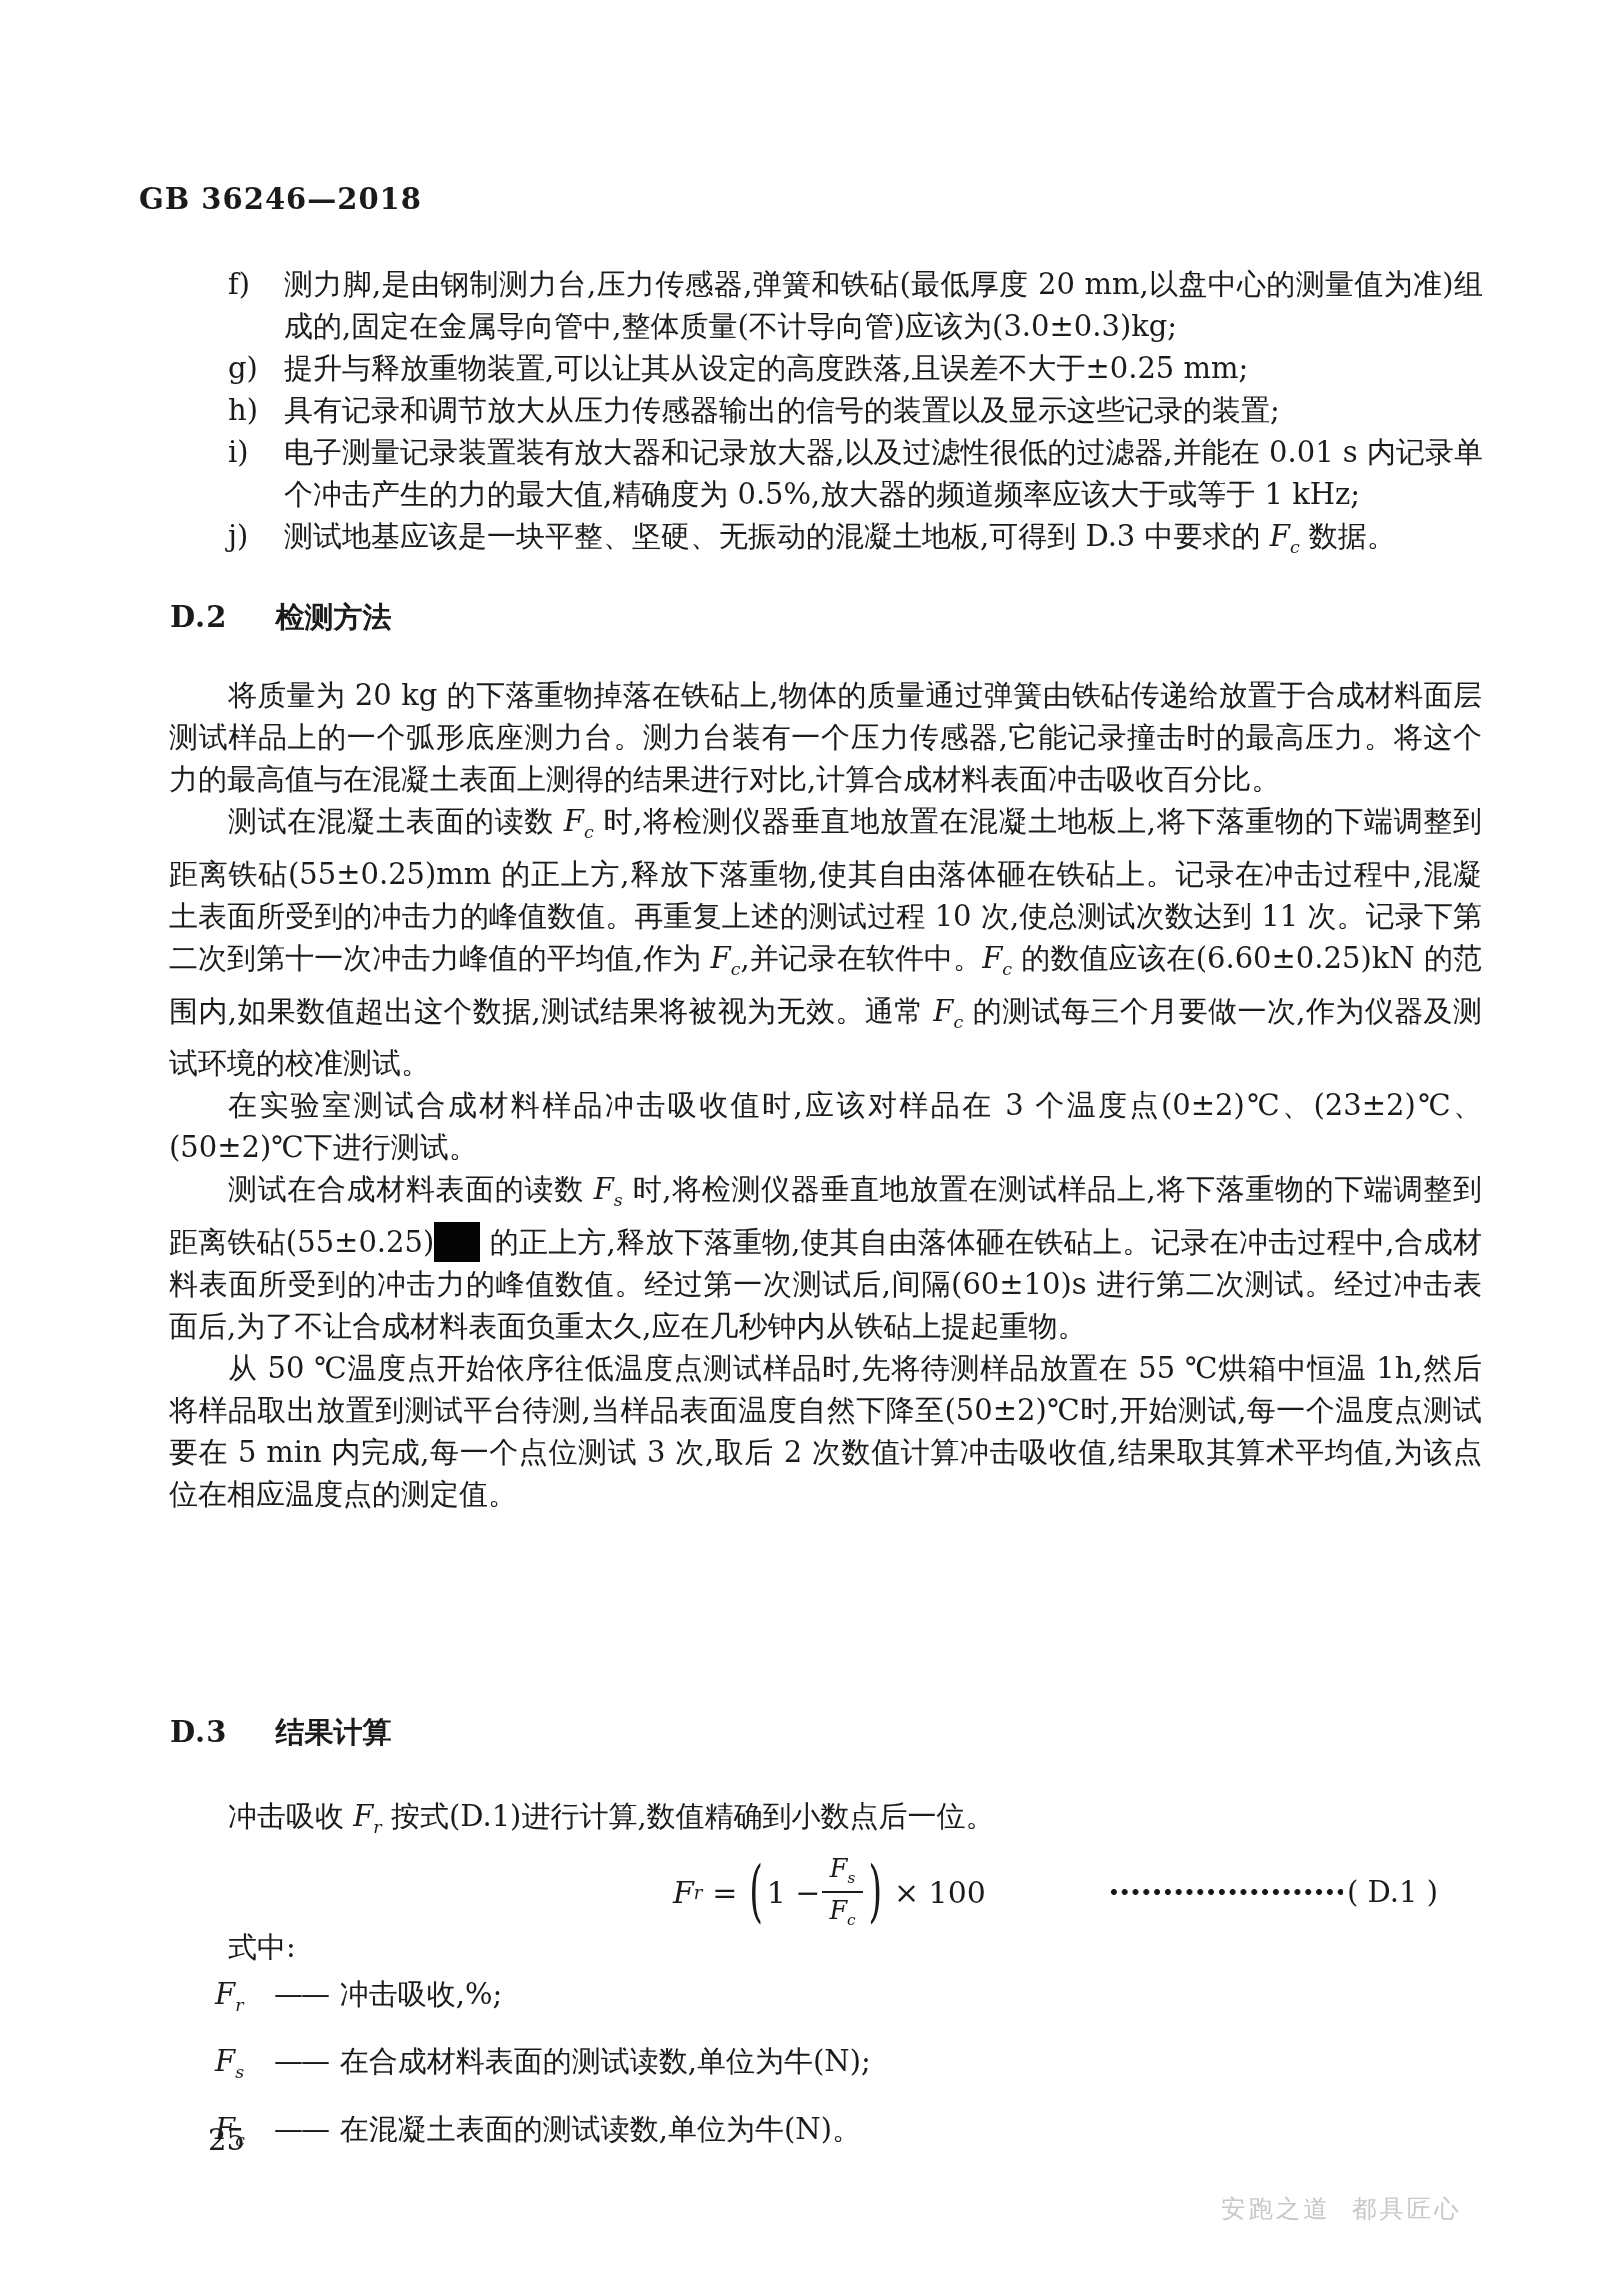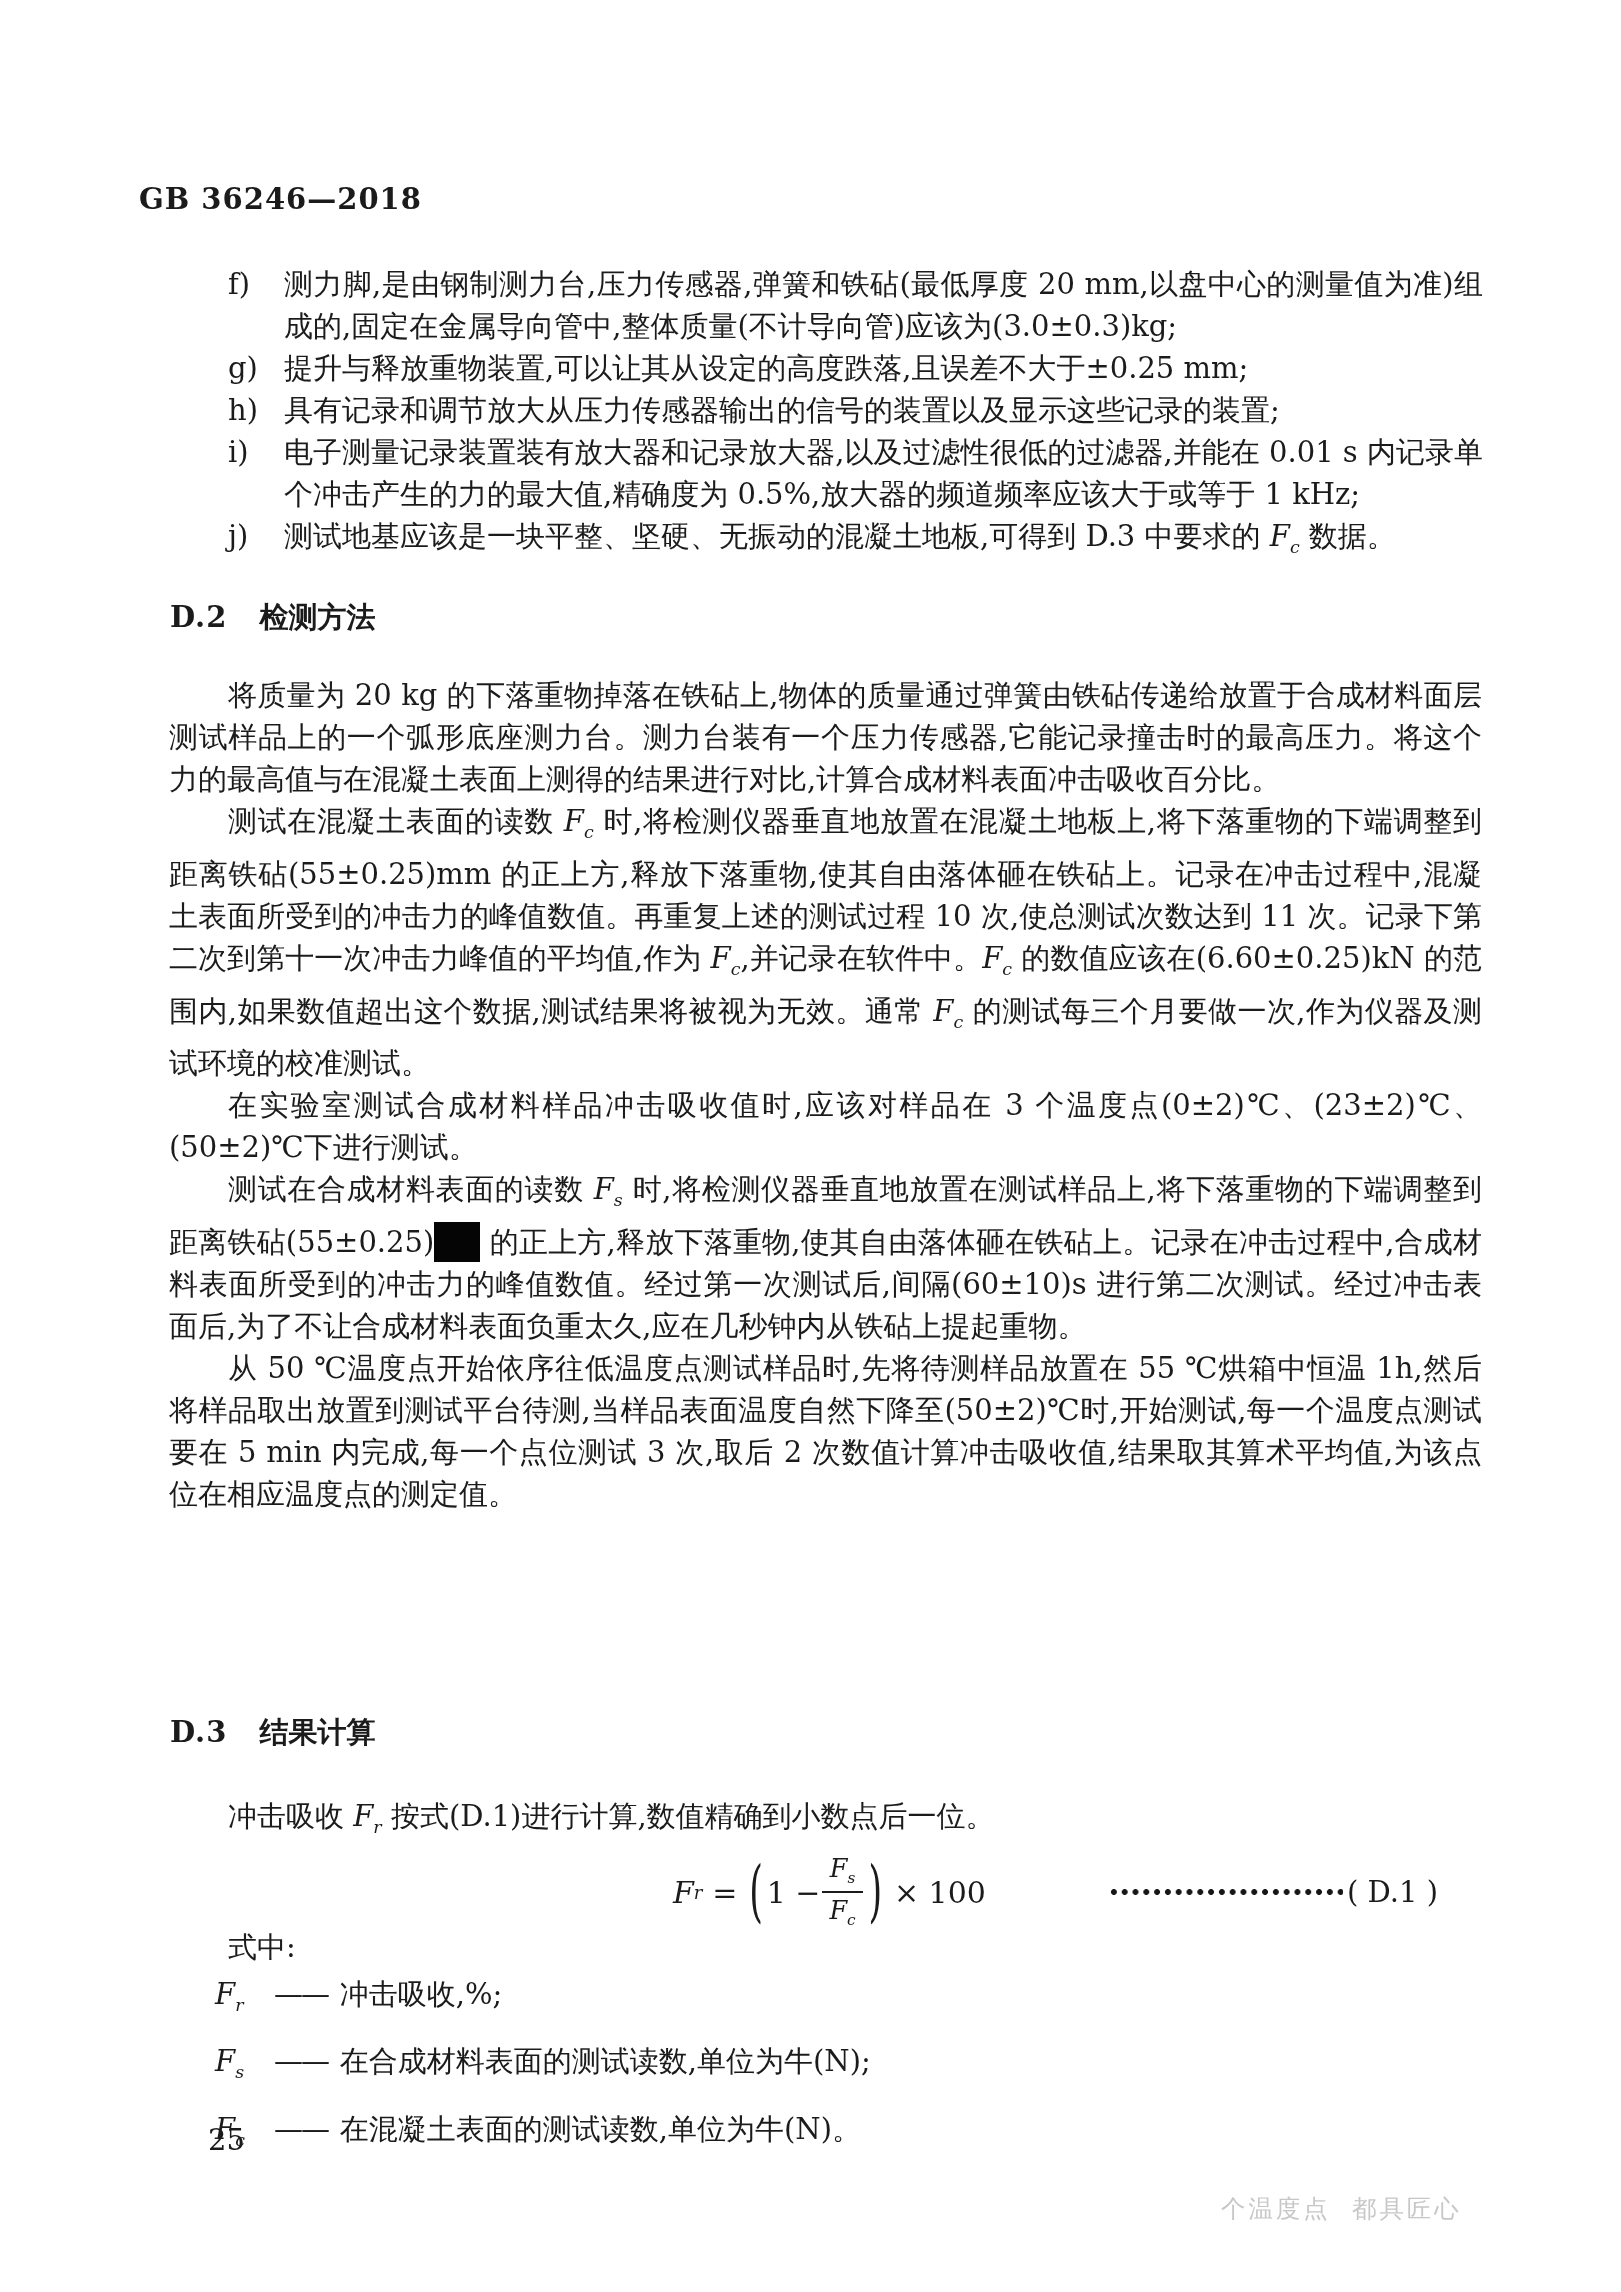--- a/index.html
+++ b/index.html
@@ -23,21 +23,21 @@
   .clause-label{flex:0 0 56px;}
   .clause-text{flex:1;text-align:justify;}
   
   .sec-heading{
     position:absolute;font-size:29px;font-weight:700;
     font-family:"DejaVu Sans","Liberation Sans",sans-serif;
     white-space:nowrap;
   }
   .sec-heading .sec-num{
     font-family:"DejaVu Serif","Liberation Serif",serif;
-    margin-right:32px;letter-spacing:1px;text-align:right;
+    margin-right:48px;letter-spacing:1px;text-align:right;
   }
   #heading-d2{left:170px;top:598px;}
   #heading-d3{left:170px;top:1713px;}
   
   .paras{position:absolute;left:169px;top:674px;width:1313px;}
   .paras p{margin:0;font-size:29px;line-height:42px;text-align:justify;text-indent:59px;}
   .intro{
     position:absolute;left:169px;top:1795px;width:1313px;
     margin:0;font-size:29px;line-height:42px;text-align:justify;text-indent:59px;
   }
@@ -166,16 +166,16 @@
     </div>
     <div class="def-row">
       <span class="def-sym"><span class="fvar">F</span><sub class="fsub">c</sub></span>
       <span class="def-dash">——</span>
       <span class="def-text">在混凝土表面的测试读数,单位为牛(N)。</span>
     </div>
   </div>
 
   <div class="page-number">25</div>
 
-  <div class="watermark">个温度点  都具匠心</div>
+  <div class="watermark">安跑之道  都具匠心</div>
 
 </div>
 
 
 </body></html>

